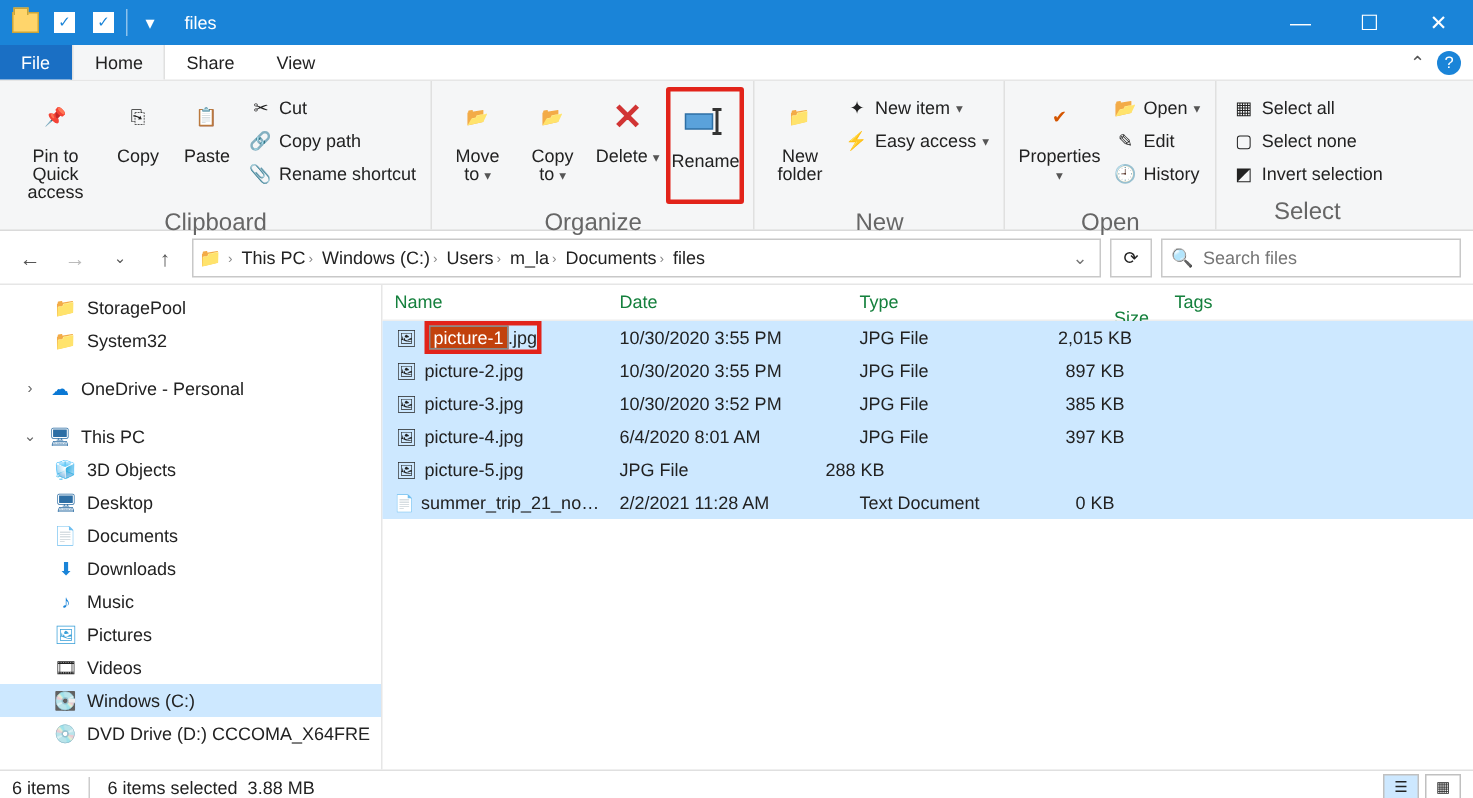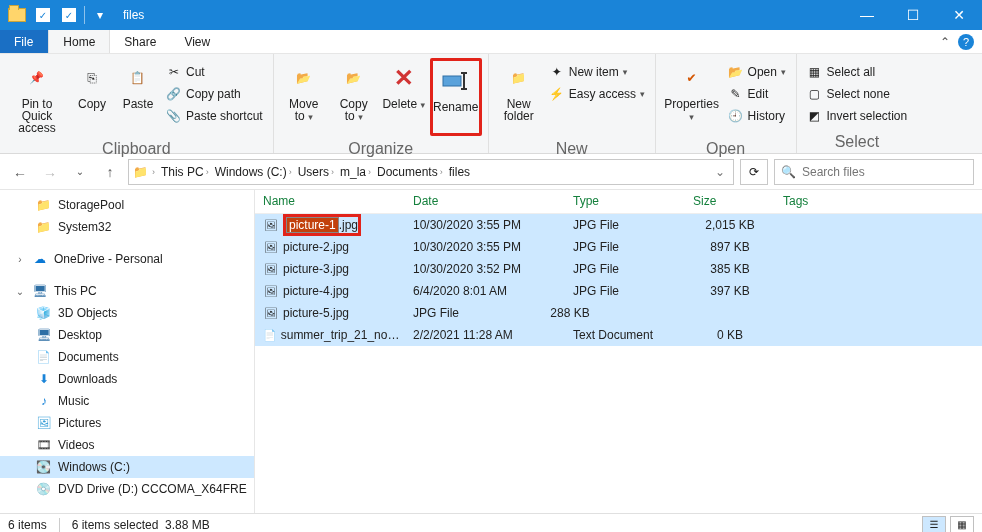--- a/index.html
+++ b/index.html
@@ -51,21 +51,21 @@
 .tree .node.l2{padding-left:36px;}
 .tree .node.sel{background:#cde8ff;}
 .tree .nico{width:16px;height:16px;display:flex;align-items:center;justify-content:center;font-size:12px;}
 .tree .exp{width:12px;text-align:center;color:#666;font-size:10px;}
 .list{flex:1;display:flex;flex-direction:column;}
 .cols{display:flex;height:24px;border-bottom:1px solid #eee;}
 .col{padding:4px 8px;font-size:12px;color:#15803d;border-right:1px solid transparent;}
 .c-name{width:150px;}
 .c-date{width:160px;}
 .c-type{width:120px;}
-.c-size{width:90px;}
+.c-size{width:90px;text-align:right;margin-top:11px;}
 .c-tags{flex:1;}
 .rows{flex:1;}
 .row{display:flex;height:22px;align-items:center;}
 .row.sel{background:#cde8ff;}
 .cell{padding:0 8px;font-size:12px;white-space:nowrap;overflow:hidden;text-overflow:ellipsis;}
 .cell.name{width:150px;display:flex;align-items:center;gap:4px;}
 .cell.date{width:160px;}
 .cell.type{width:120px;}
 .cell.size{width:90px;text-align:center;}
 .fico{width:16px;height:16px;display:flex;align-items:center;justify-content:center;font-size:11px;}
@@ -135,21 +135,21 @@
         <div class="smallrow">
             <div class="smallico">✂</div>
             <span>Cut</span>
           </div>
         <div class="smallrow">
             <div class="smallico">🔗</div>
             <span>Copy path</span>
           </div>
         <div class="smallrow">
             <div class="smallico">📎</div>
-            <span>Paste shortcut</span>
+            <span>Rename shortcut</span>
           </div>
       </div>
     </div>
     <div class="label">Clipboard</div>
   </div>
 
   <div class="group">
     <div class="body">
       <div class="bigbtn" style="width:48px;">
         <div class="ico">📂</div>

